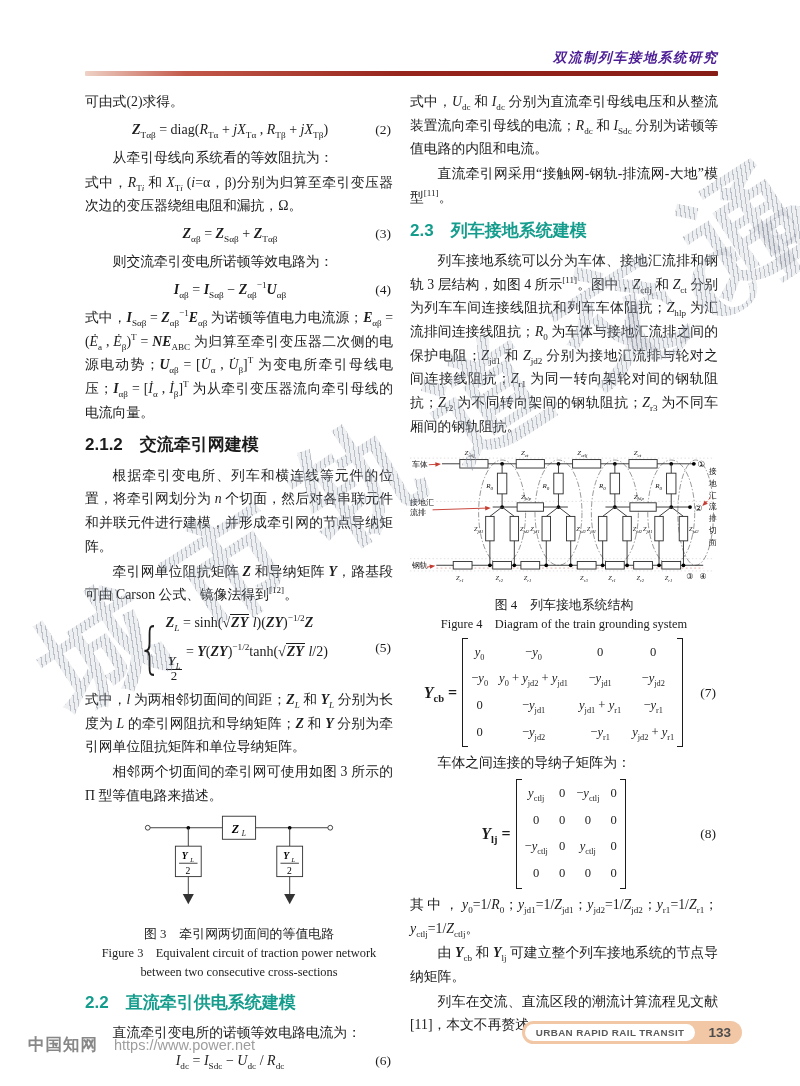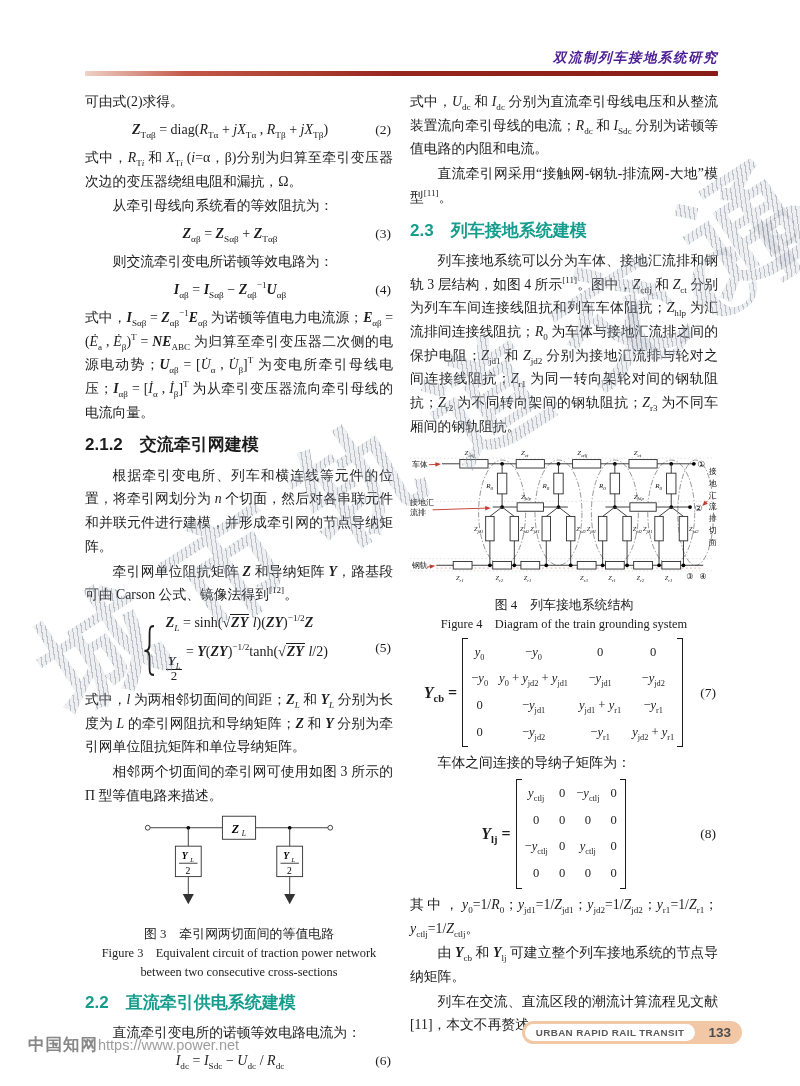--- a/index.html
+++ b/index.html
@@ -51,21 +51,21 @@
 
   
   .wm{position:absolute;z-index:6;pointer-events:none;font-weight:700;white-space:nowrap;
     font-family:"DejaVu Serif","Liberation Serif",serif;transform-origin:left top;
     background:repeating-linear-gradient(115deg,rgba(138,148,164,.52) 0,rgba(138,148,164,.52) 1.1px,rgba(255,255,255,0) 1.1px,rgba(255,255,255,0) 4.4px);
     -webkit-background-clip:text;background-clip:text;color:rgba(138,148,164,0.15);}
   .wm-cn{left:8px;top:616px;font-size:118px;letter-spacing:36px;transform:rotate(-33deg);}
   .wm-latin{left:600px;top:305px;font-size:86px;letter-spacing:12px;transform:rotate(-33deg);}
 
   
-  .footer-left{position:absolute;left:28px;top:1034px;display:flex;align-items:baseline;
+  .footer-left{position:absolute;left:28px;top:1034px;display:flex;gap:16px;align-items:baseline;
     font-family:"Liberation Sans","DejaVu Sans",sans-serif;}
   .site-name{font-size:16.5px;font-weight:700;color:#878787;letter-spacing:1px;}
   .site-url{font-size:14.5px;color:#9d9d9d;}
   .badge{position:absolute;right:58px;top:1021px;background:#f2c7a5;border-radius:15px;
     display:flex;align-items:center;padding:3px 11px 3px 3px;gap:13px;}
   .badge-inner{background:#ffffff;border-radius:12px;padding:3px 11px;
     font-family:"Liberation Sans","DejaVu Sans",sans-serif;font-size:9.8px;font-weight:700;
     color:#5a5a5a;letter-spacing:.4px;white-space:nowrap;}
   .badge-num{font-family:"Liberation Sans","DejaVu Sans",sans-serif;font-size:13.5px;font-weight:700;color:#4d4d4d;}
 
@@ -78,22 +78,22 @@
 
   <div class="running-title">双流制列车接地系统研究</div>
   <div class="header-rule"></div>
 
   <div class="col col-left">
     <p class="para">可由式(2)求得。</p>
     <div class="eqrow">
       <span class="eqbody"><b><i>Z</i></b><sub>Tαβ</sub> = diag(<i>R</i><sub>Tα</sub> + <i>jX</i><sub>Tα</sub> , <i>R</i><sub>Tβ</sub> + <i>jX</i><sub>Tβ</sub>)</span>
       <span class="eqnum">(2)</span>
     </div>
+    <p class="para ind">从牵引母线向系统看的等效阻抗为：</p>
     <p class="para">式中，<i>R</i><sub>T<i>i</i></sub> 和 <i>X</i><sub>T<i>i</i></sub> (<i>i</i>=α，β)分别为归算至牵引变压器次边的变压器绕组电阻和漏抗，Ω。</p>
-    <p class="para ind">从牵引母线向系统看的等效阻抗为：</p>
     <div class="eqrow">
       <span class="eqbody"><b><i>Z</i></b><sub>αβ</sub> = <b><i>Z</i></b><sub>Sαβ</sub> + <b><i>Z</i></b><sub>Tαβ</sub></span>
       <span class="eqnum">(3)</span>
     </div>
     <p class="para ind">则交流牵引变电所诺顿等效电路为：</p>
     <div class="eqrow">
       <span class="eqbody"><b><i>I</i></b><sub>αβ</sub> = <b><i>I</i></b><sub>Sαβ</sub> − <b><i>Z</i></b><sub>αβ</sub><sup>−1</sup><b><i>U</i></b><sub>αβ</sub></span>
       <span class="eqnum">(4)</span>
     </div>
     <p class="para">式中，<b><i>I</i></b><sub>Sαβ</sub> = <b><i>Z</i></b><sub>αβ</sub><sup>−1</sup><b><i>E</i></b><sub>αβ</sub> 为诺顿等值电力电流源；<b><i>E</i></b><sub>αβ</sub> = (<i>Ė</i><sub>a</sub> , <i>Ė</i><sub>β</sub>)<sup>T</sup> = <b><i>NE</i></b><sub>ABC</sub> 为归算至牵引变压器二次侧的电源电动势；<b><i>U</i></b><sub>αβ</sub> = [<i>U̇</i><sub>α</sub> , <i>U̇</i><sub>β</sub>]<sup>T</sup> 为变电所牵引母线电压；<b><i>I</i></b><sub>αβ</sub> = [<i>İ</i><sub>α</sub> , <i>İ</i><sub>β</sub>]<sup>T</sup> 为从牵引变压器流向牵引母线的电流向量。</p>

